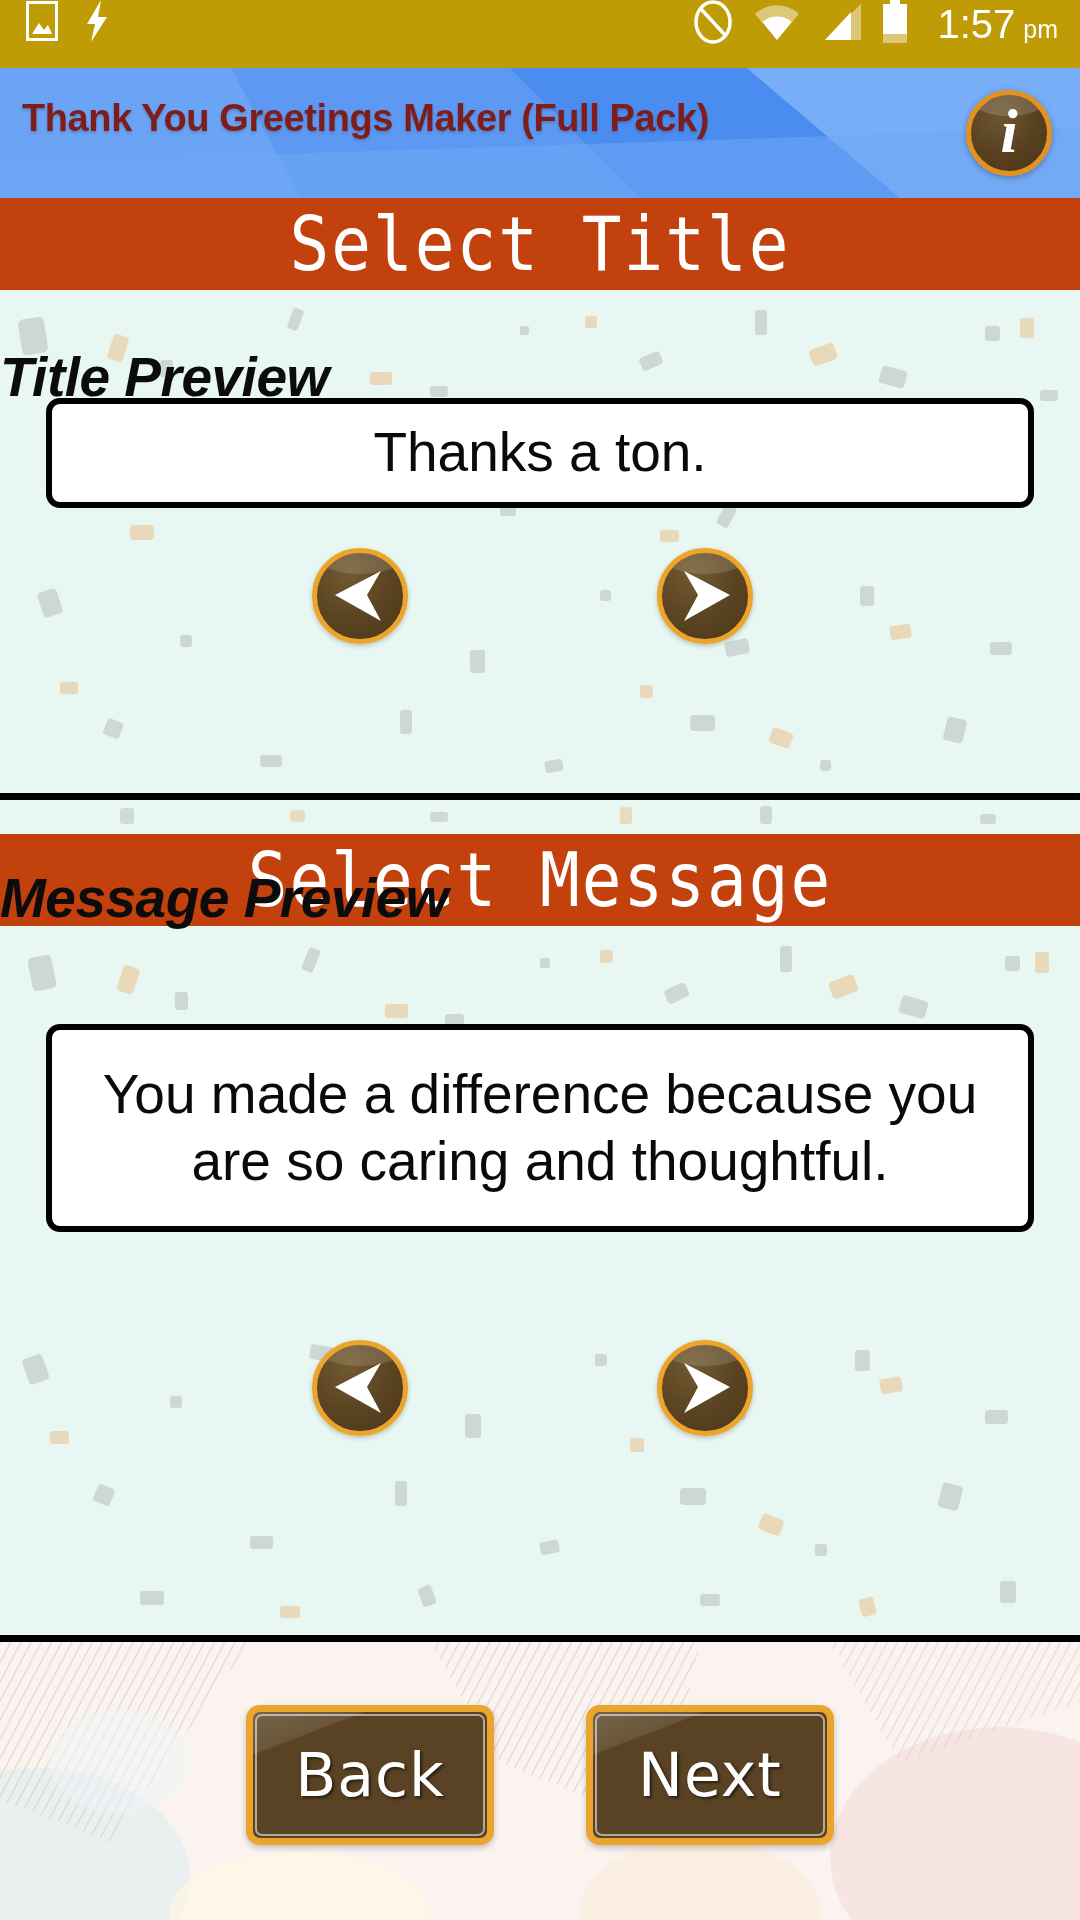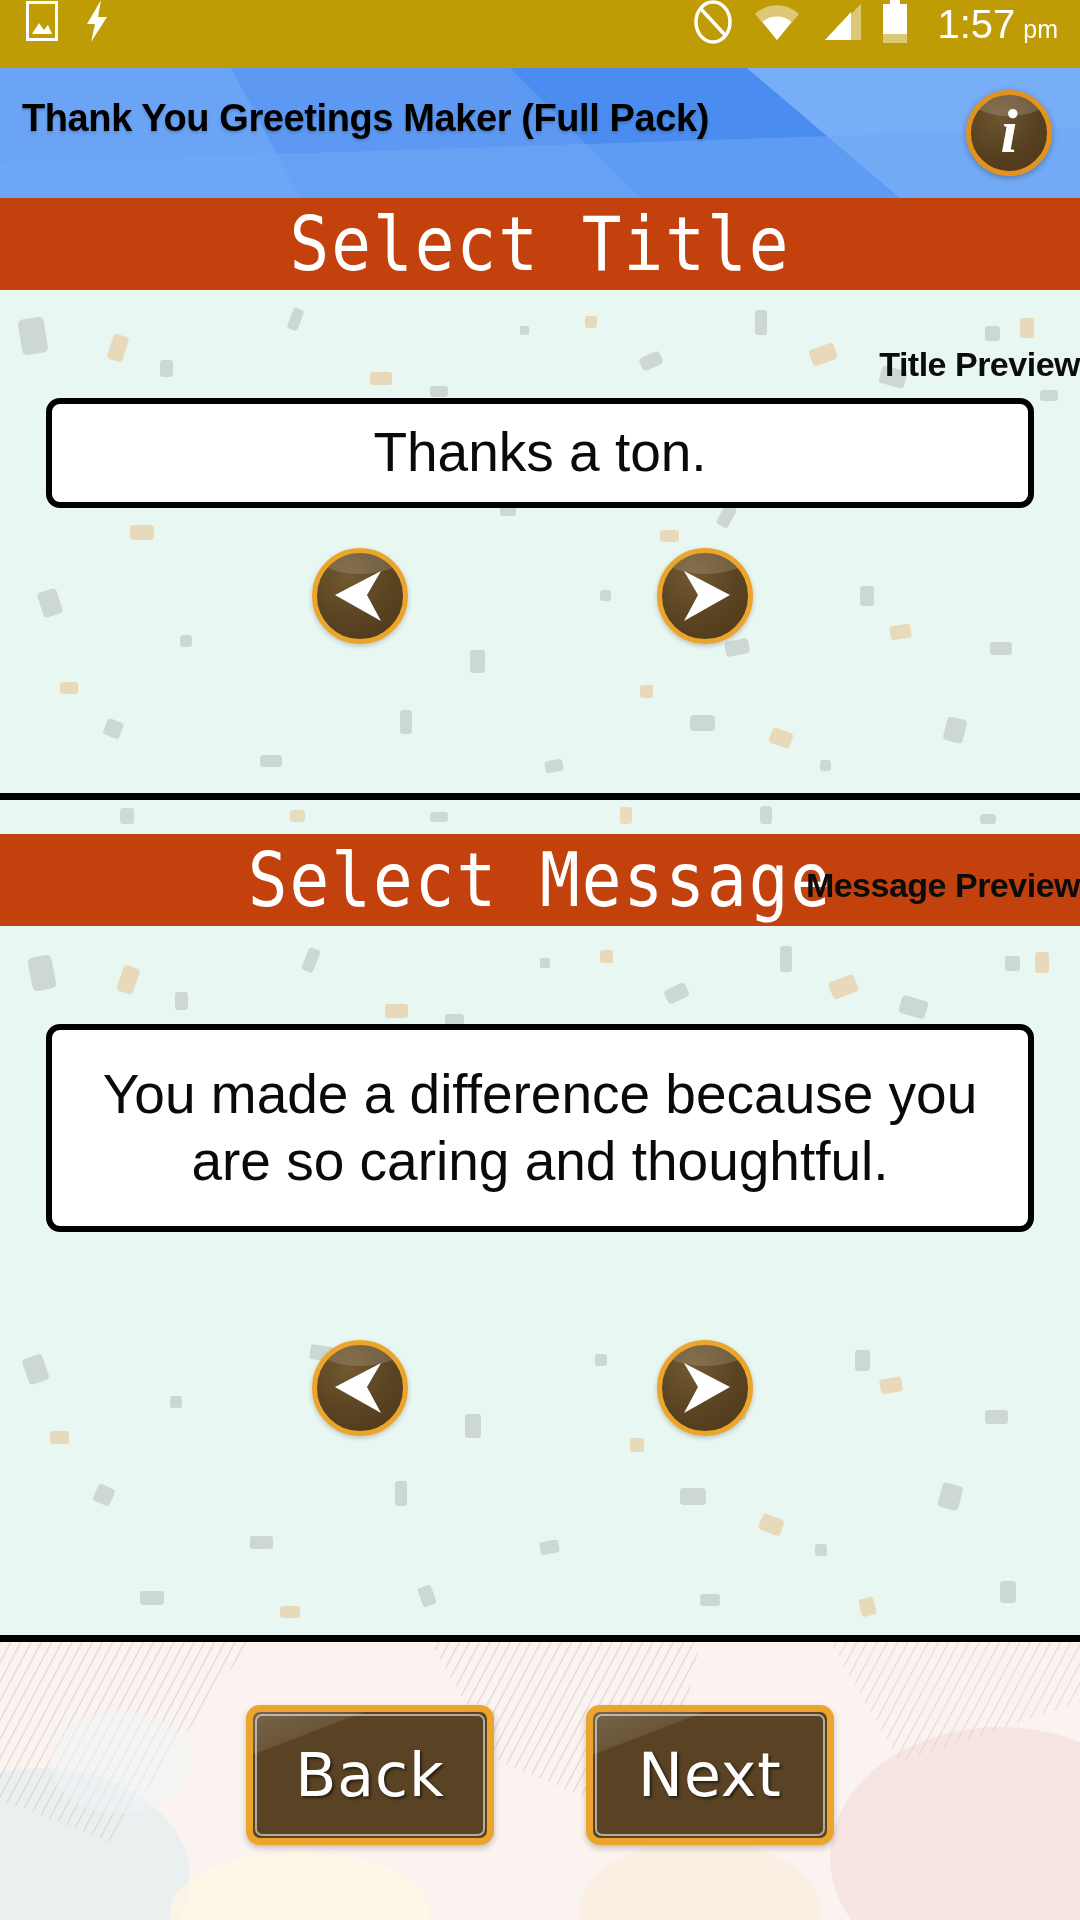--- a/index.html
+++ b/index.html
@@ -50,21 +50,21 @@
     background: #6ba4f5;
     overflow: hidden;
   }
   .appbar-poly { position: absolute; left: 0; top: 0; width: 1080px; height: 130px; }
   .appbar-title {
     position: absolute;
     left: 22px; top: 0;
     height: 100px;
     display: flex;
     align-items: center;
-    color: #000000;
+    color: #7f1d1d;
     font-size: 38px;
     font-weight: bold;
     letter-spacing: -0.4px;
     text-shadow: 0 2px 3px rgba(0,0,0,.18);
     z-index: 3;
   }
   .info-btn {
     position: absolute;
     right: 28px; top: 50%;
     transform: translateY(-50%);
@@ -125,25 +125,26 @@
     font-family: "DejaVu Sans Mono", "Liberation Mono", monospace;
     font-size: 66px;
     letter-spacing: 2px;
     transform: scaleY(1.12);
   }
 
   
   .preview-label {
     position: absolute;
     left: 0; width: 1080px;
-    text-align: right;
+    text-align: left;
     color: #0c0c0c;
-    font-size: 34px;
+    font-size: 55px;
     font-weight: bold;
     letter-spacing: -0.5px;
+    font-style: italic;
   }
   .preview-box {
     position: absolute;
     background: #ffffff;
     border: 6px solid #000000;
     border-radius: 14px;
     box-sizing: border-box;
     display: flex;
     align-items: center;
     justify-content: center;

